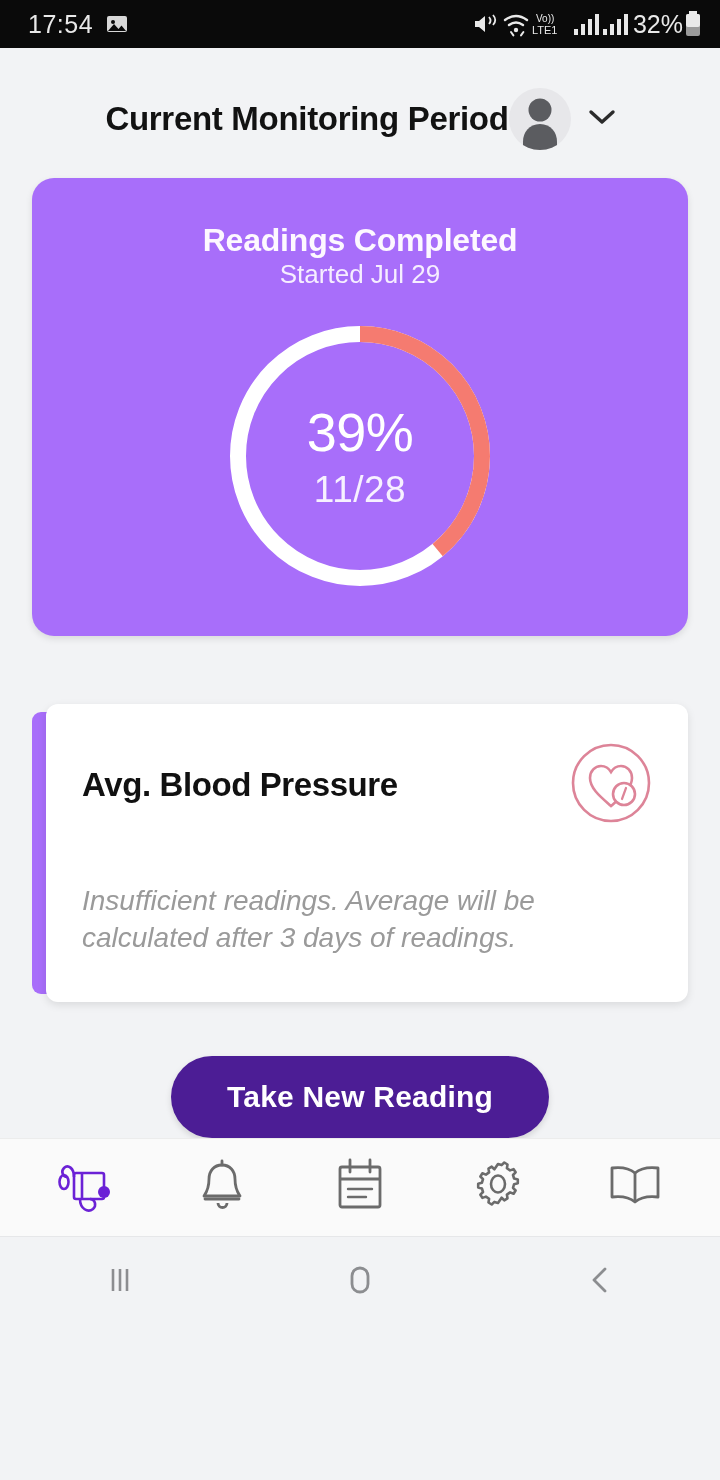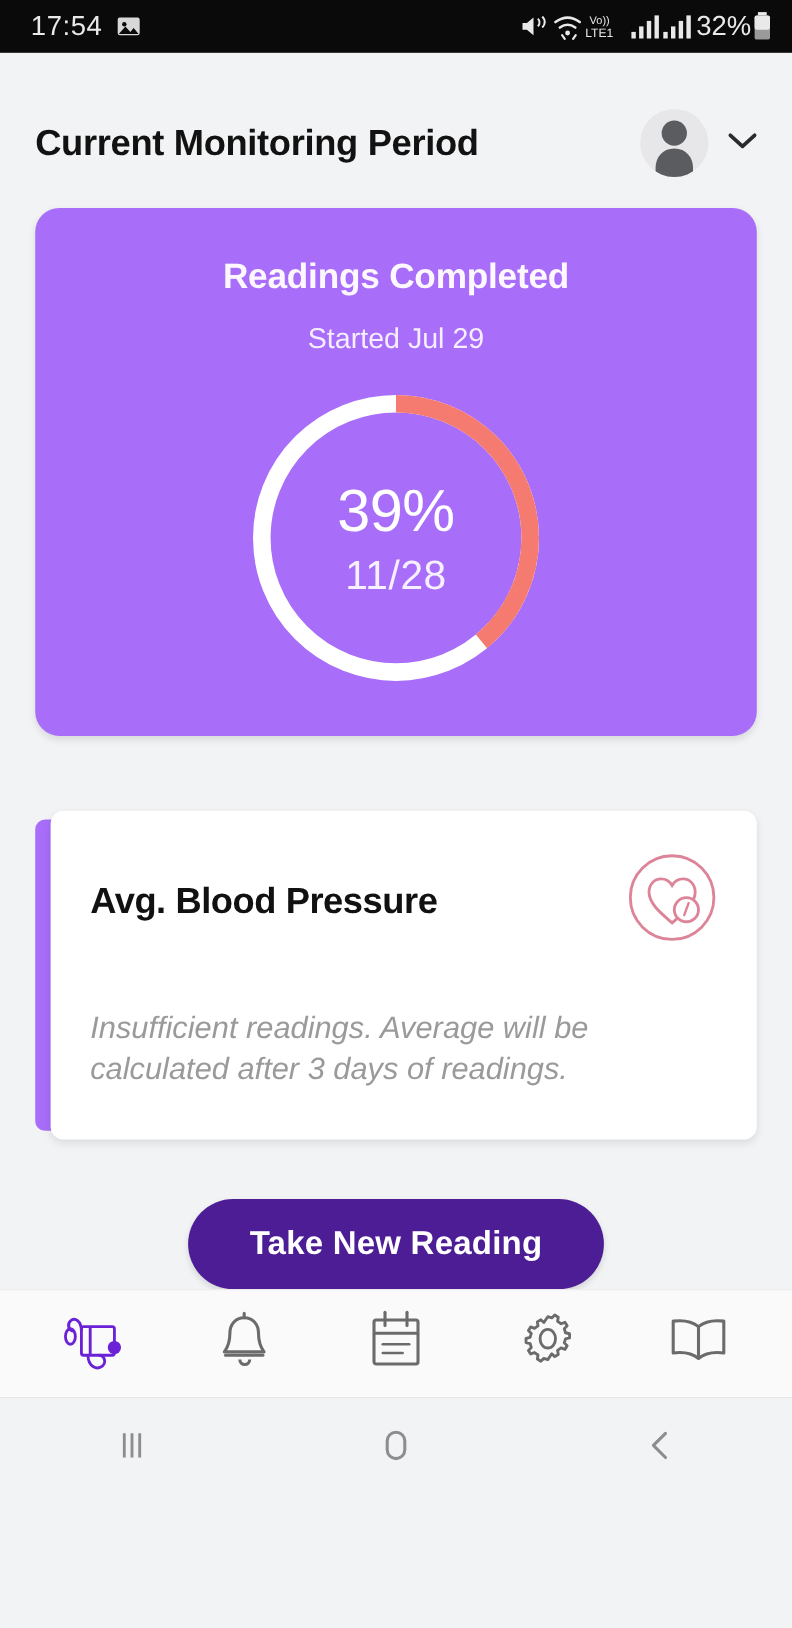--- a/index.html
+++ b/index.html
@@ -18,39 +18,39 @@
     padding:0 18px 0 28px; flex:0 0 48px;
   }
   .sb-left { display:flex; align-items:center; gap:12px; }
   .sb-clock { font-size:25px; letter-spacing:.5px; }
   .sb-right { display:flex; align-items:center; gap:1px; }
   .sb-batt-text { font-size:25px; margin-left:2px; }
   .ico { display:block; }
 
   
   .header {
-    flex:0 0 auto; padding:51px 30px 28px 32px;
-    display:flex; align-items:center; justify-content:space-between;
+    flex:0 0 auto; padding:40px 30px 28px 32px;
+    display:flex; align-items:center; justify-content:center;
   }
   .page-title { font-size:33px; font-weight:bold; color:#121212; letter-spacing:-.3px; }
   .profile { display:flex; align-items:center; gap:16px; }
   .avatar {
     width:62px; height:62px; border-radius:50%; background:#e7e7ea;
     display:flex; align-items:flex-end; justify-content:center; overflow:hidden;
   }
   .chev { color:#2b2b2b; }
 
   
   .content { flex:1 1 auto; padding:0 32px; }
   .card-purple {
     background:#a86efa; border-radius:22px; padding:44px 0 44px;
     text-align:center; box-shadow:0 3px 7px rgba(0,0,0,.10);
   }
   .card-purple h2 { font-size:32px; font-weight:bold; color:#fdf8ff; letter-spacing:-.2px; }
-  .card-purple .sub { font-size:26px; color:#f6eeff; margin-top:22px; font-weight:400; }
+  .card-purple .sub { font-size:26px; color:#f6eeff; font-weight:400; }
   .ring-wrap { position:relative; width:272px; height:272px; margin:30px auto 0; }
   .ring-wrap svg { display:block; transform:rotate(-90deg); }
   .ring-label {
     position:absolute; inset:0; display:flex; flex-direction:column;
     align-items:center; justify-content:center; gap:6px;
   }
   .ring-pct { font-size:54px; font-weight:normal; color:#fff; letter-spacing:-.5px; }
   .ring-frac { font-size:37px; color:#f7f1ff; font-weight:400; letter-spacing:.5px; }
 
   

